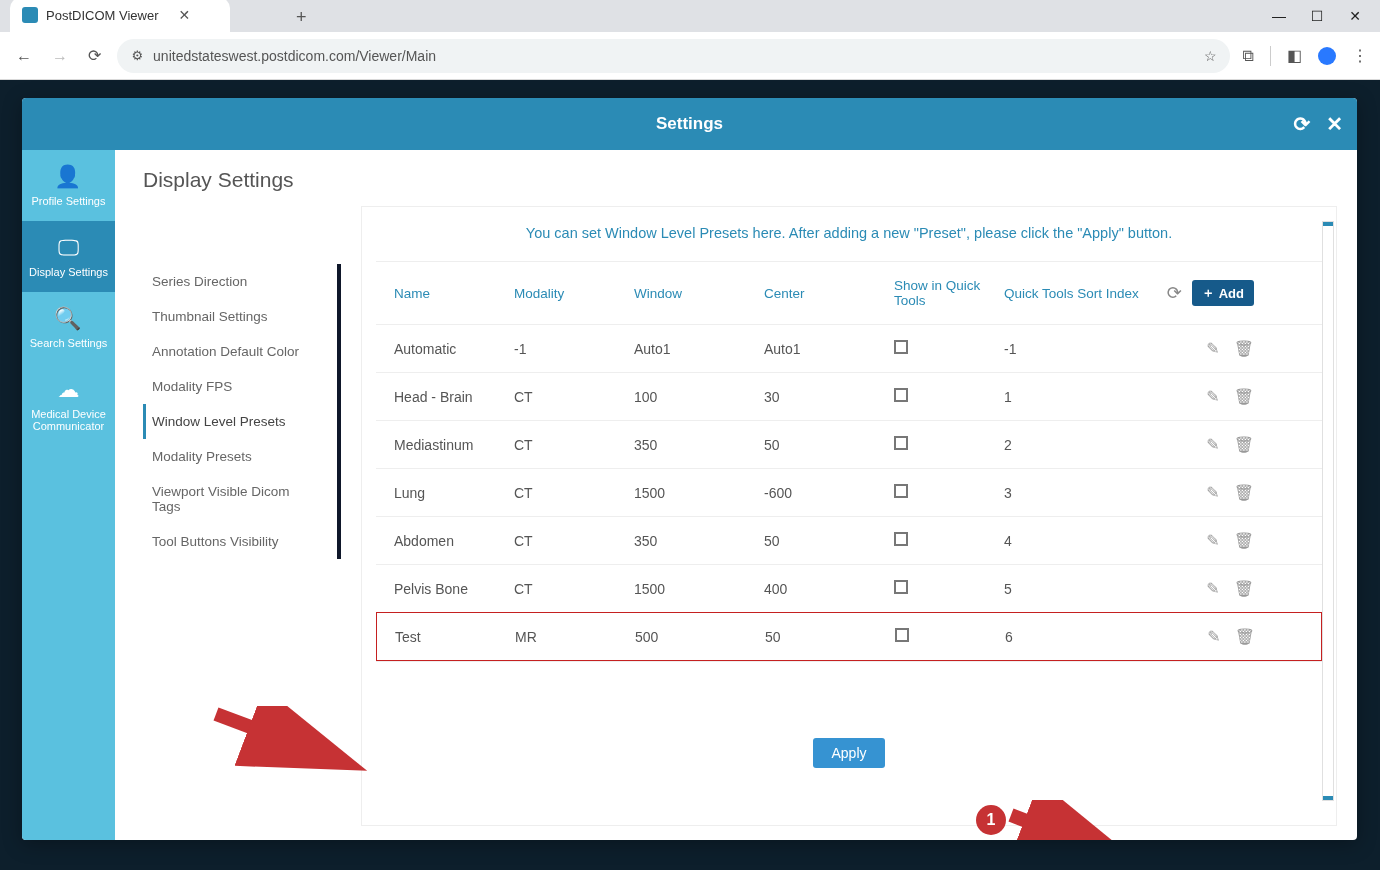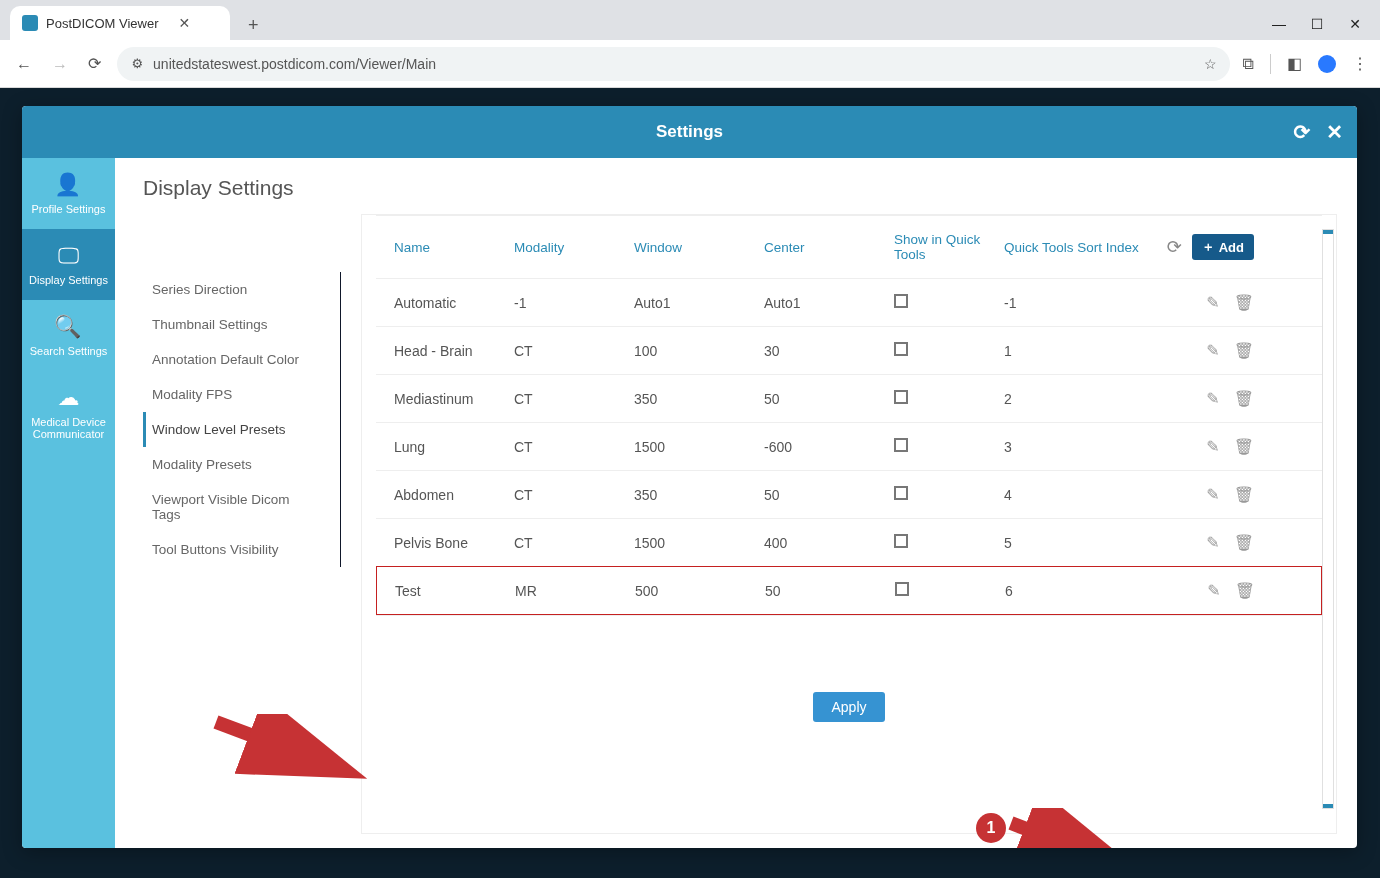--- a/index.html
+++ b/index.html
@@ -6,24 +6,25 @@
   body {
     font-family: "Segoe UI", Arial, sans-serif;
     background: #fff;
     width: 1380px;
     height: 880px;
     overflow: hidden;
     position: relative;
   }
   
   .chrome-top {
-    height: 40px;
+    height: 32px;
     background: #dfe1e5;
     display: flex;
     align-items: flex-end;
+    gap: 48px;
   }
   .tab {
     margin-left: 10px;
     background: #fff;
     border-radius: 10px 10px 0 0;
     height: 34px;
     display: flex;
     align-items: center;
     padding: 0 12px;
     gap: 8px;
@@ -127,21 +128,21 @@
   }
   .content-title{
     font-size:21px; color:#555; font-weight:400;
     margin-bottom: 70px;
     position:absolute;
     top:18px;
   }
   .subnav{
     list-style:none;
     margin-top: 92px;
-    border-right:1px solid #0f172a;
+    border-right:4px solid #0f172a;
     padding-right:8px;
   }
   .subnav li{
     padding:10px 12px 10px 6px;
     font-size:13.5px;
     color:#666;
     cursor:pointer;
     border-left:3px solid transparent;
   }
   .subnav li.active{
@@ -303,20 +304,21 @@
             <li>Annotation Default Color</li>
             <li>Modality FPS</li>
             <li class="active">Window Level Presets</li>
             <li>Modality Presets</li>
             <li>Viewport Visible Dicom Tags</li>
             <li>Tool Buttons Visibility</li>
           </ul>
         </div>
         <div class="panel">
           <div class="panel-border">
+            <div class="info-text">You can set Window Level Presets here. After adding a new "Preset", please click the "Apply" button.</div>
             <div class="table-wrap">
               <div class="hdr-row">
                 <span>Name</span>
                 <span>Modality</span>
                 <span>Window</span>
                 <span>Center</span>
                 <span>Show in Quick Tools</span>
                 <span>Quick Tools Sort Index</span>
                 <span class="hdr-actions">
                   <span class="refresh-btn">⟳</span>

